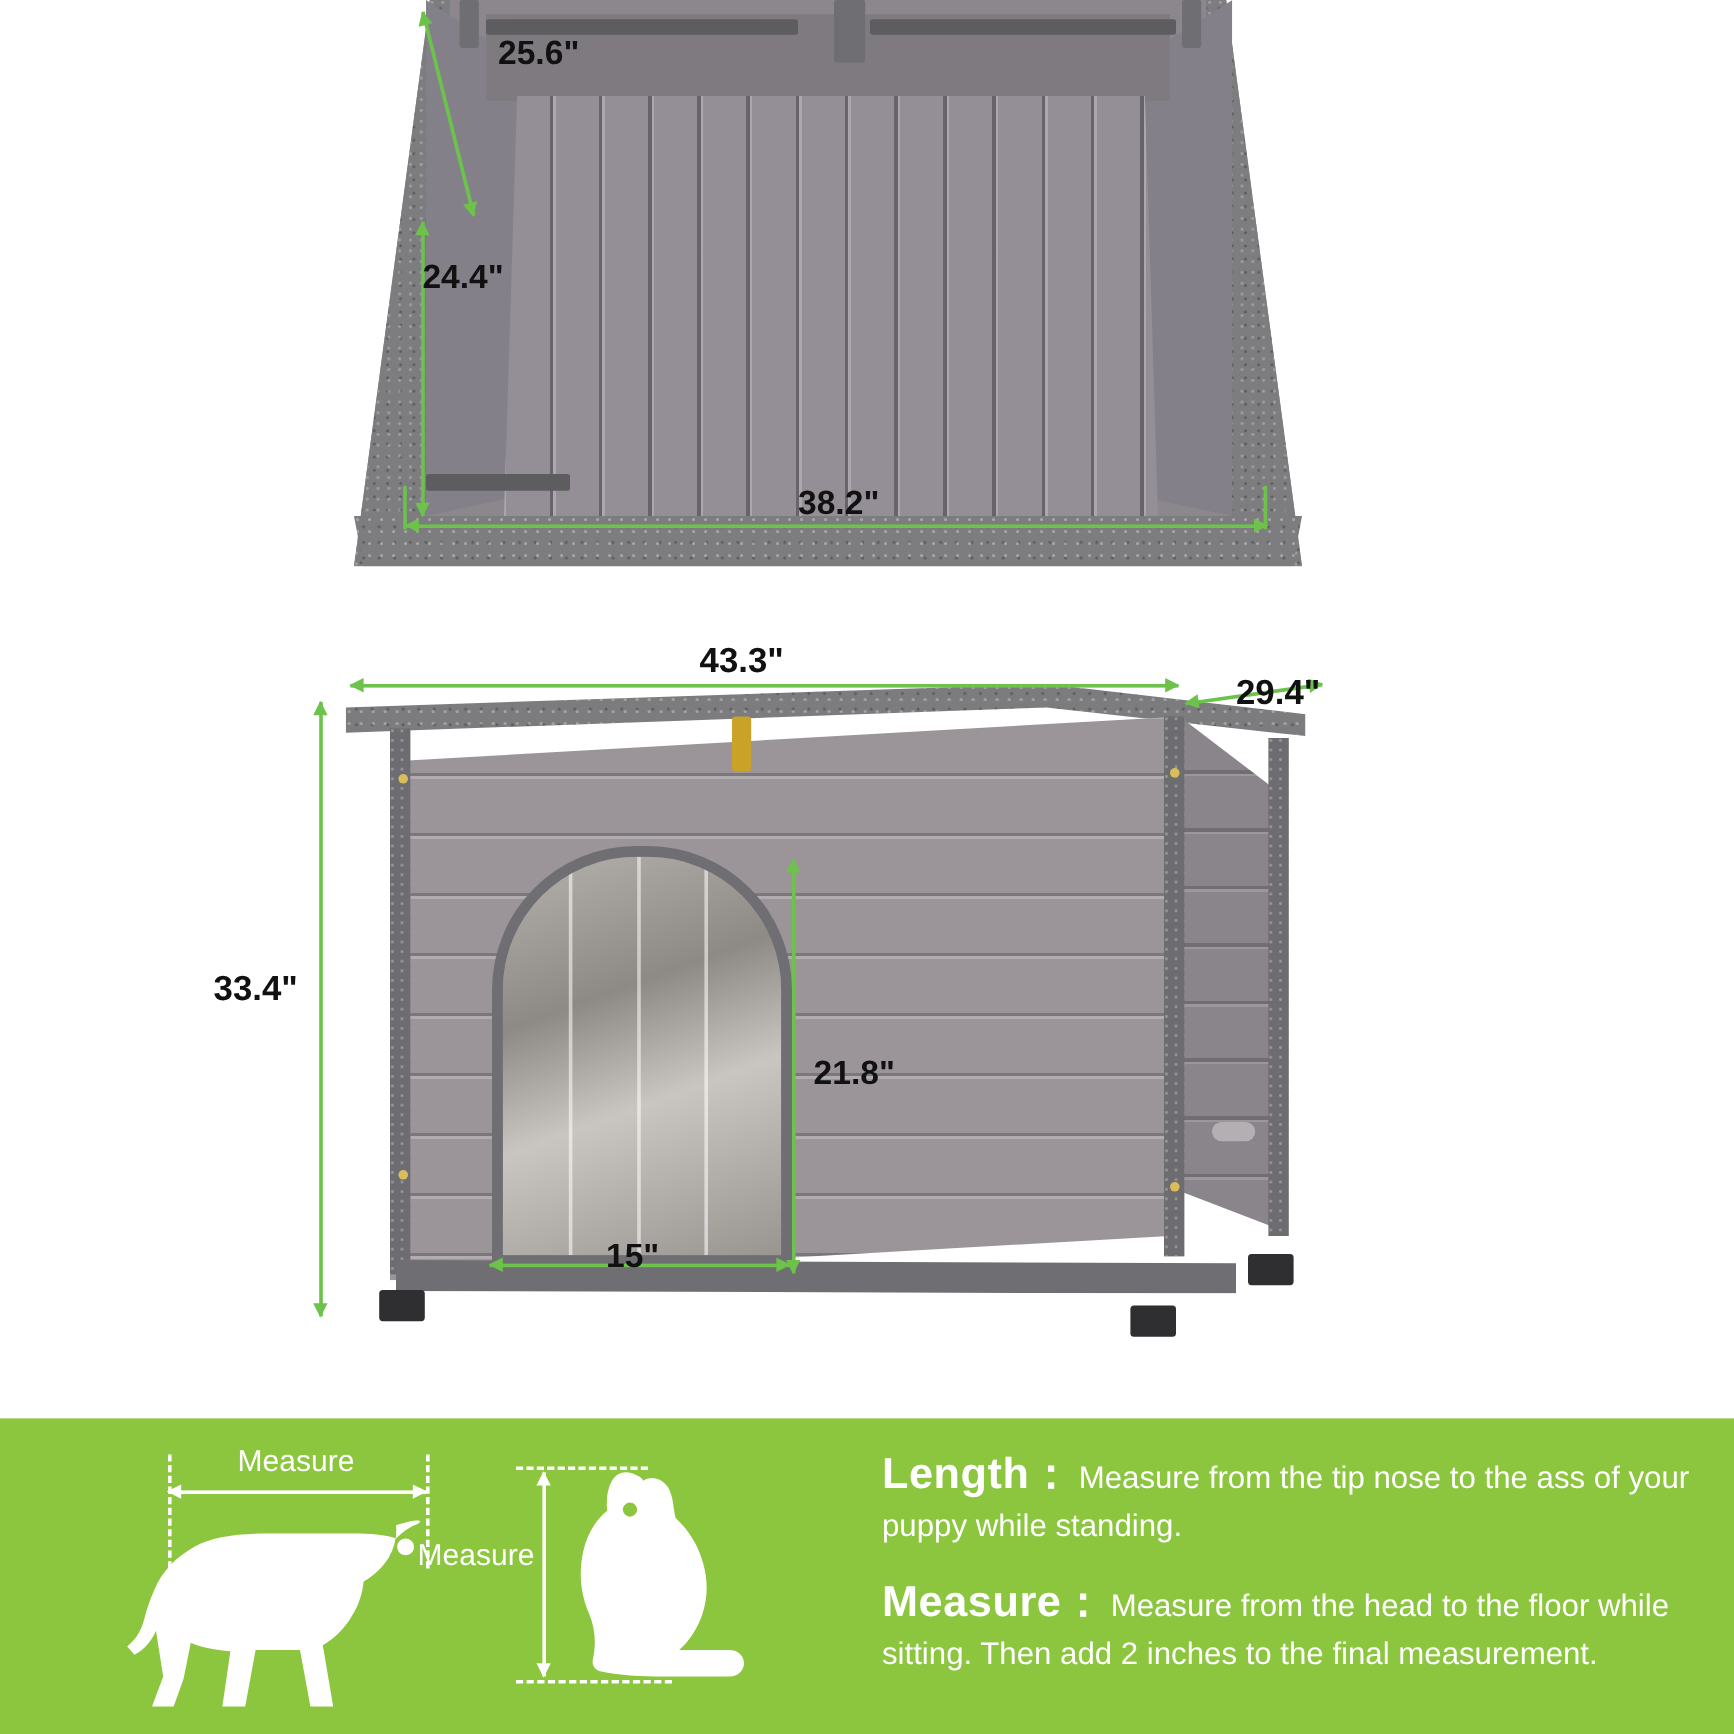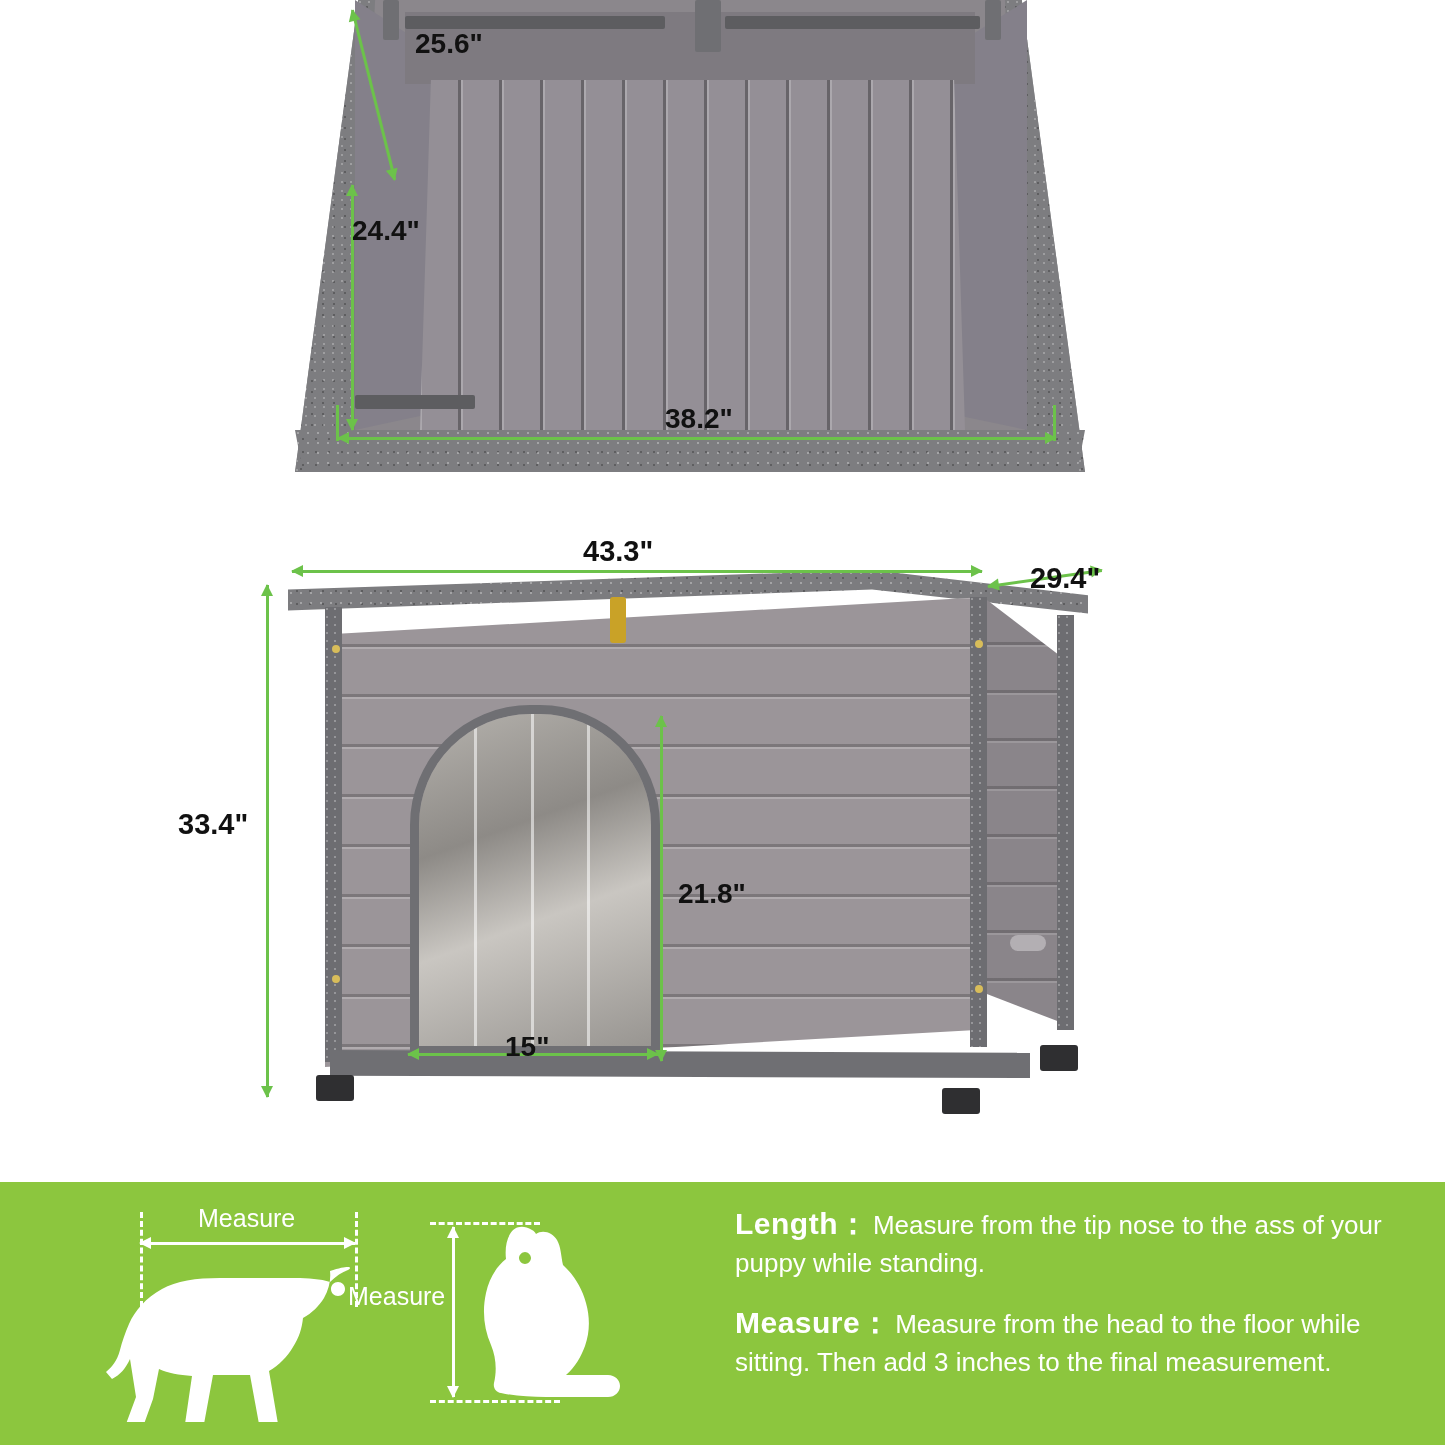--- a/index.html
+++ b/index.html
@@ -159,21 +159,21 @@
   }
 
   
   .greenpanel{
     position:absolute;left:0;top:1182px;width:1445px;height:263px;
     background:#8cc63e;
   }
   .gp-left{position:absolute;left:0;top:0;width:700px;height:263px;}
   .gp-right{position:absolute;left:735px;top:22px;width:690px;height:230px;color:#fff;}
   .gp-heading{
-    font-size:30px;font-weight:bold;letter-spacing:.5px;
+    font-size:36px;font-weight:bold;letter-spacing:.5px;
   }
   .gp-text{font-size:26px;line-height:36px;}
   .gp-block{margin-bottom:22px;}
 
   .dog-label{
     position:absolute;color:#ffffff;font-size:25px;font-family:"Liberation Sans", sans-serif;
   }
   .dash-h{position:absolute;height:0;border-top:3px dashed #ffffff;}
   .dash-v{position:absolute;width:0;border-left:3px dashed #ffffff;}
   .warrow-h{position:absolute;height:3px;background:#fff;}
@@ -295,18 +295,18 @@
       </svg>
     </div>
 
     <div class="gp-right">
       <div class="gp-block">
         <span class="gp-heading">Length：</span>
         <span class="gp-text">Measure from the tip nose to the ass of your puppy while standing.</span>
       </div>
       <div class="gp-block">
         <span class="gp-heading">Measure：</span>
-        <span class="gp-text">Measure from the head to the floor while sitting. Then add 3 inches to the final measurement.</span>
+        <span class="gp-text">Measure from the head to the floor while sitting. Then add 2 inches to the final measurement.</span>
       </div>
     </div>
   </div>
 
 </div>
 
 </body></html>

